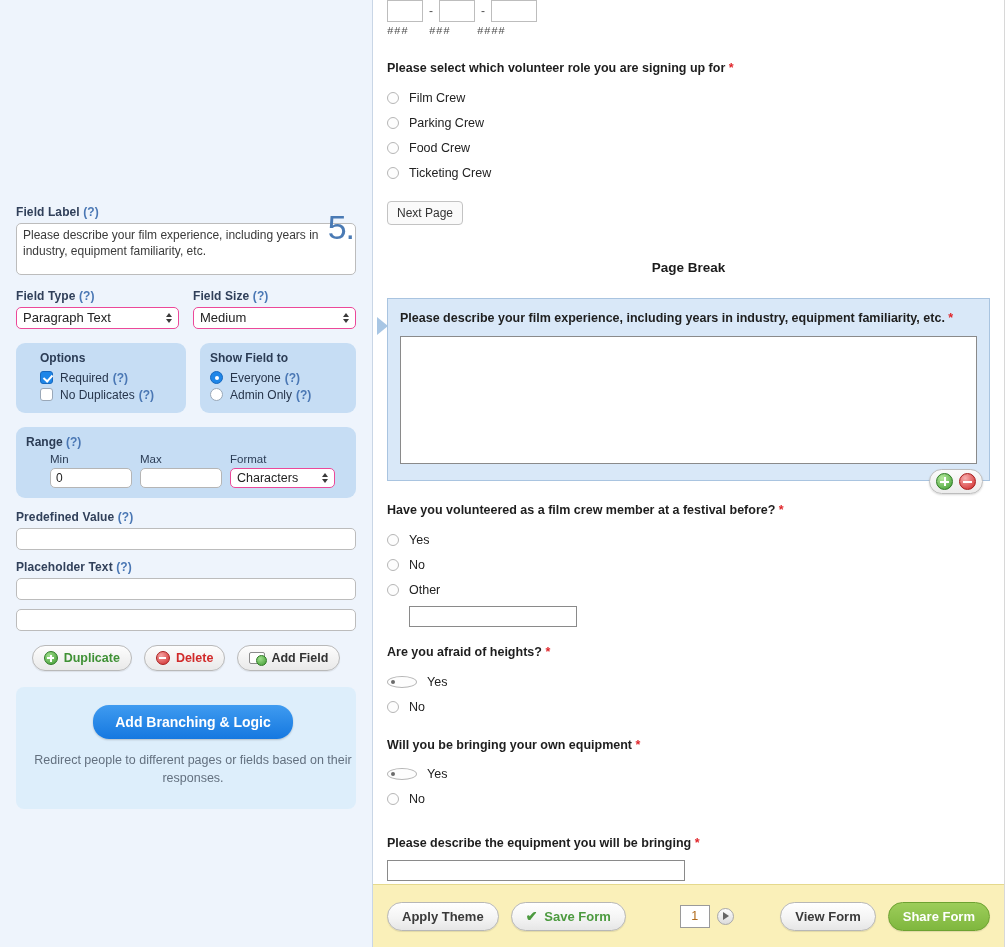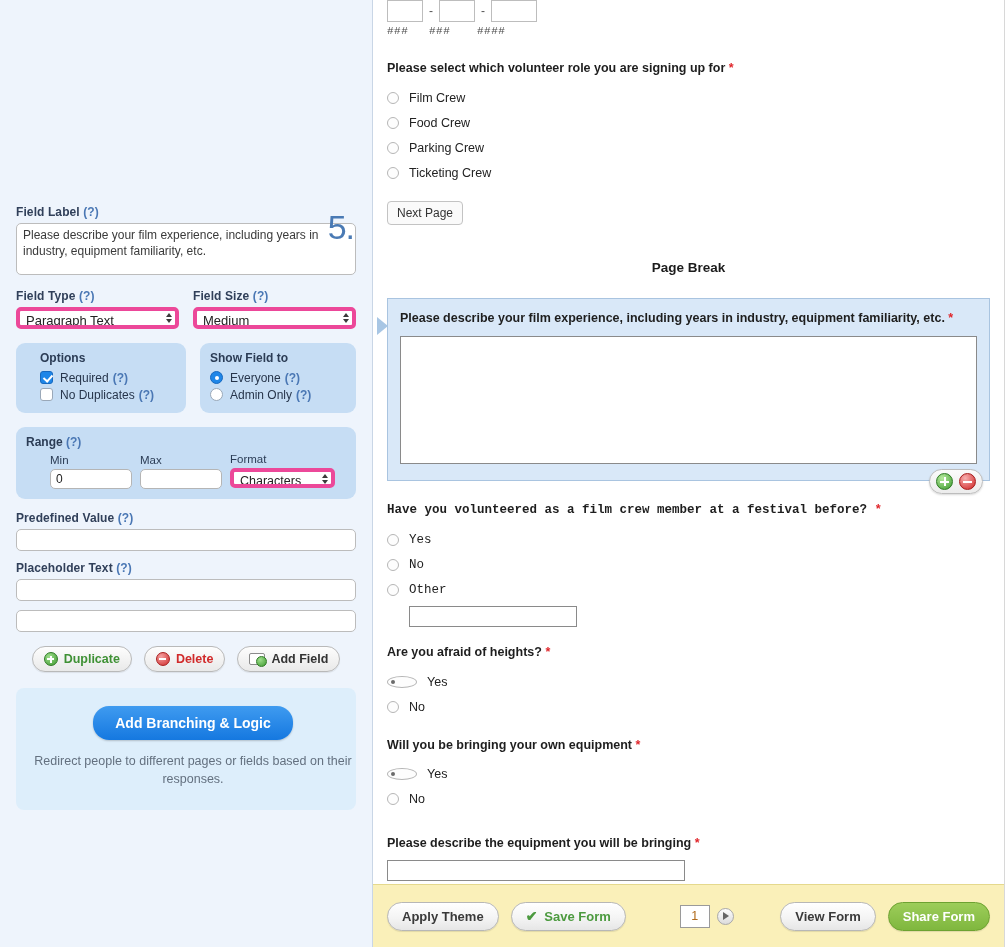--- a/index.html
+++ b/index.html
@@ -71,21 +71,21 @@
     letter-spacing: -1px;
   }
 
   
   .sel-wrap { position: relative; display: block; }
   .sel {
     -webkit-appearance: none;
     appearance: none;
     width: 100%;
     height: 22px;
-    border: 4px solid #ec4899;
+    border: 1px solid #ec4899;
     border-radius: 5px;
     background: #fff;
     font-family: "Liberation Sans", sans-serif;
     font-size: 13px;
     color: #222;
     padding: 0 22px 0 6px;
     outline: none;
     line-height: 20px;
   }
   .sel-arrows {
@@ -727,25 +727,25 @@
           <div class="q-title">
             <span>Please select which volunteer role you are signing up for</span>
             <span class="req">*</span>
           </div>
           <div class="radio-line">
             <span class="rdo"></span>
             <span>Film Crew</span>
           </div>
           <div class="radio-line">
             <span class="rdo"></span>
+            <span>Parking Crew</span>
+          </div>
+          <div class="radio-line">
+            <span class="rdo"></span>
             <span>Food Crew</span>
-          </div>
-          <div class="radio-line">
-            <span class="rdo"></span>
-            <span>Parking Crew</span>
           </div>
           <div class="radio-line">
             <span class="rdo"></span>
             <span>Ticketing Crew</span>
           </div>
         </div>
 
         
         <button class="next-page-btn">Next Page</button>
 
@@ -764,21 +764,21 @@
             <span class="req">*</span>
           </div>
           <textarea id="sel-textarea" style=""></textarea>
           <div id="addremove-widget">
             <span class="big-ico green"></span>
             <span class="big-ico red"></span>
           </div>
         </div>
 
         
-        <div class="q-block" style="margin-top:20px;font-family:Liberation Mono, monospace;">
+        <div class="q-block" style="margin-top:20px;">
           <div class="q-title">
             <span>Have you volunteered as a film crew member at a festival before?</span>
             <span class="req">*</span>
           </div>
           <div class="radio-line">
             <span class="rdo"></span>
             <span>Yes</span>
           </div>
           <div class="radio-line">
             <span class="rdo"></span>

